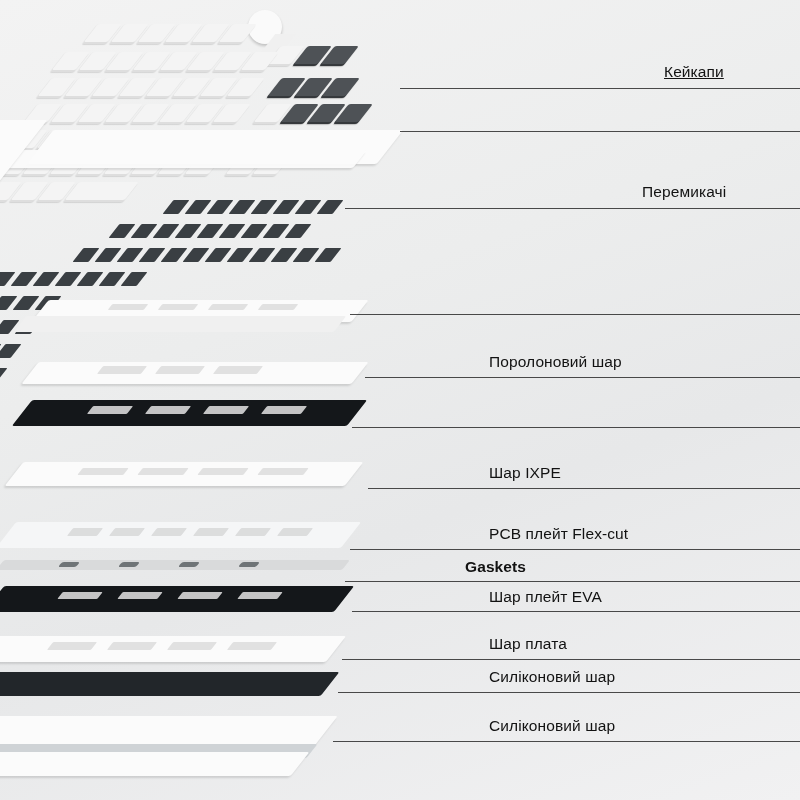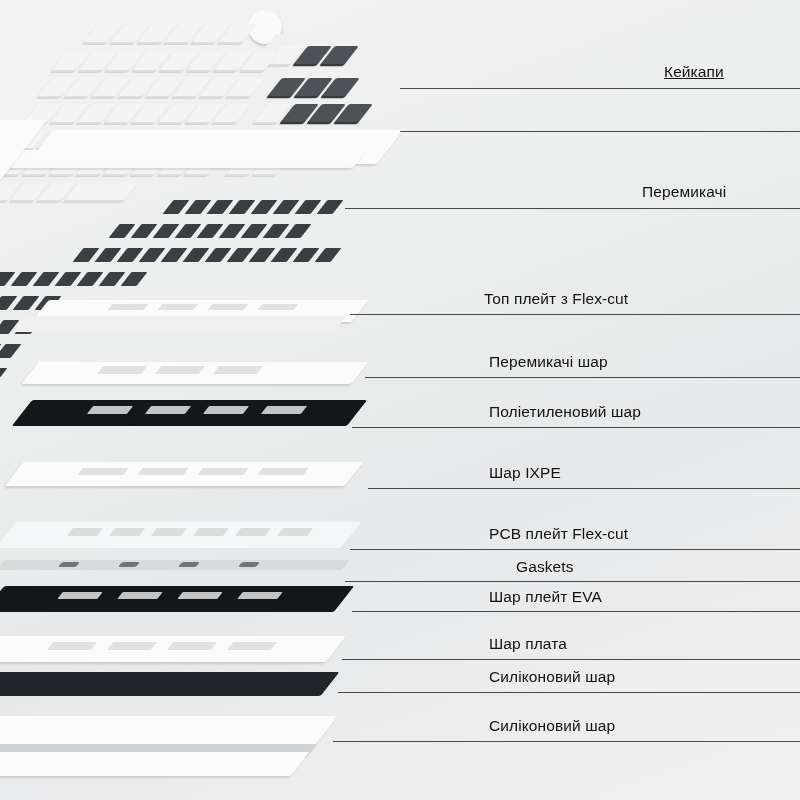--- a/index.html
+++ b/index.html
@@ -346,36 +346,34 @@
   <div class="callout" style="left:664px; top:63px;text-decoration:underline;">Кейкапи</div>
 
   <div class="leader" style="left:400px; top:131px; width:93px;"></div>
   <div class="leader" style="left:493px; top:131px; width:307px;"></div>
 
   <div class="leader" style="left:345px; top:208px; width:277px;"></div>
   <div class="leader" style="left:622px; top:208px; width:178px;"></div>
   <div class="callout" style="left:634px; top:183px;margin-left:8px;">Перемикачі</div>
 
   <div class="leader" style="left:350px; top:314px; width:450px;"></div>
-  <div class="callout" style="left:484px; top:290px;">Топ плейт з Flex-cut</div>
 
   <div class="leader" style="left:365px; top:377px; width:435px;"></div>
-  <div class="callout" style="left:489px; top:353px;">Перемикачі шар</div>
+  <div class="callout" style="left:489px; top:353px;">Поролоновий шар</div>
 
   <div class="leader" style="left:352px; top:427px; width:448px;"></div>
-  <div class="callout" style="left:489px; top:403px;">Поліетиленовий шар</div>
 
   <div class="leader" style="left:368px; top:488px; width:432px;"></div>
   <div class="callout" style="left:489px; top:464px;">Шар IXPE</div>
 
   <div class="leader" style="left:350px; top:549px; width:450px;"></div>
   <div class="callout" style="left:489px; top:525px;">PCB плейт Flex-cut</div>
 
   <div class="leader" style="left:345px; top:581px; width:455px;"></div>
-  <div class="callout" style="left:516px; top:558px;">Gaskets</div>
+  <div class="callout" style="left:465px; top:558px;font-weight:bold;">Gaskets</div>
 
   <div class="leader" style="left:352px; top:611px; width:448px;"></div>
   <div class="callout" style="left:489px; top:588px;">Шар плейт EVA</div>
 
   <div class="leader" style="left:342px; top:659px; width:458px;"></div>
   <div class="callout" style="left:489px; top:635px;">Шар плата</div>
 
   <div class="leader" style="left:338px; top:692px; width:462px;"></div>
   <div class="callout" style="left:489px; top:668px;">Силіконовий шар</div>
 

